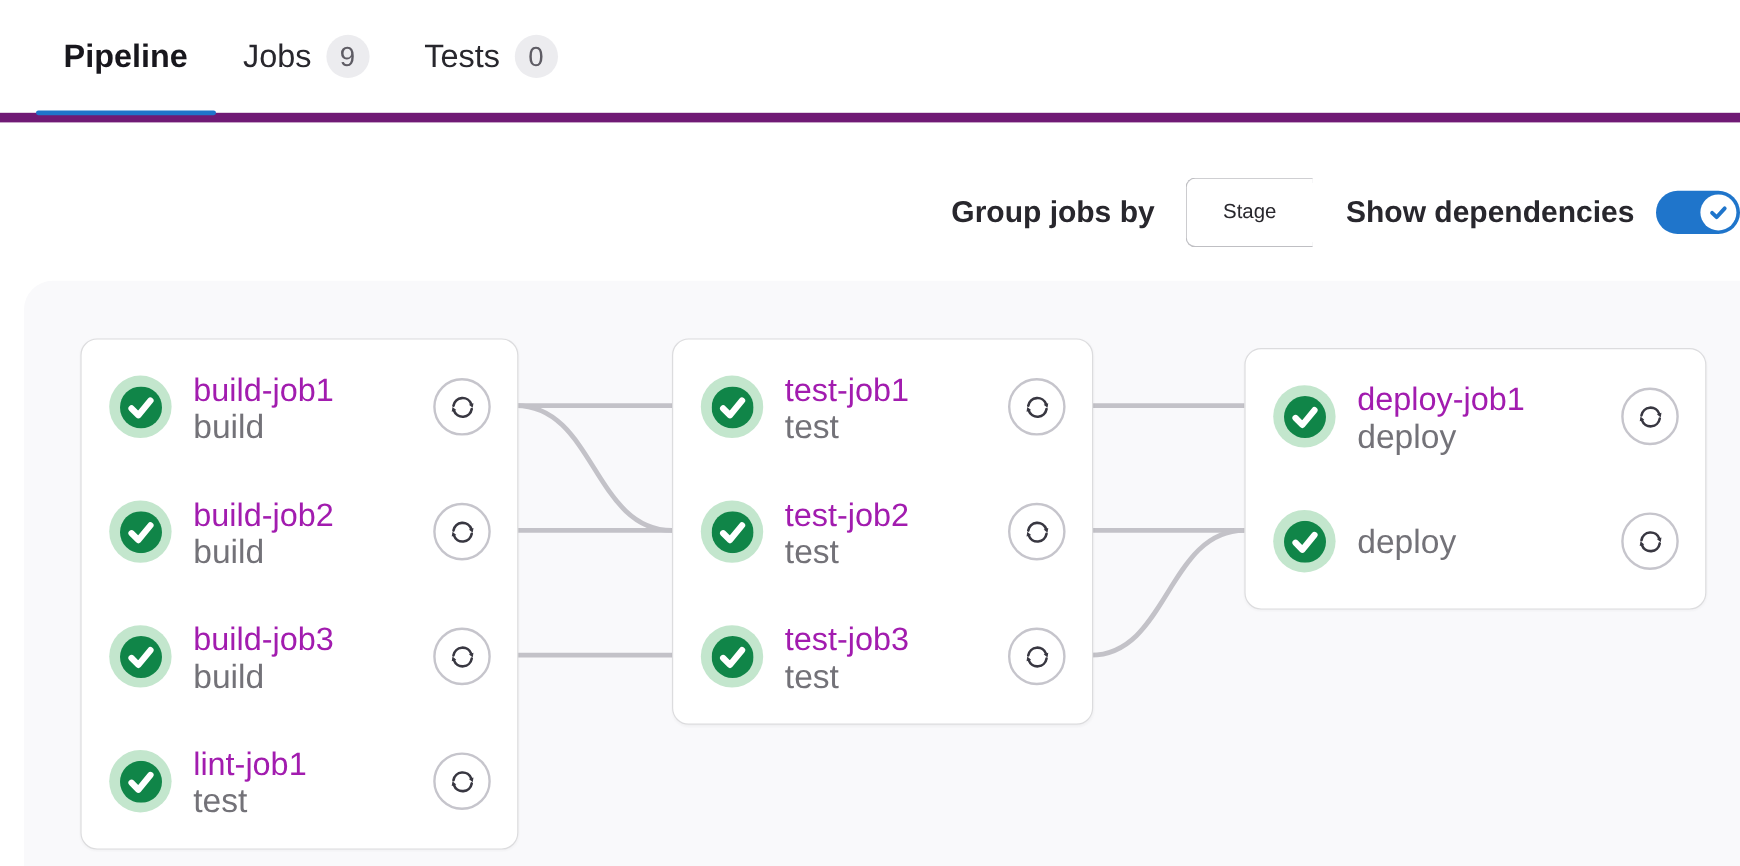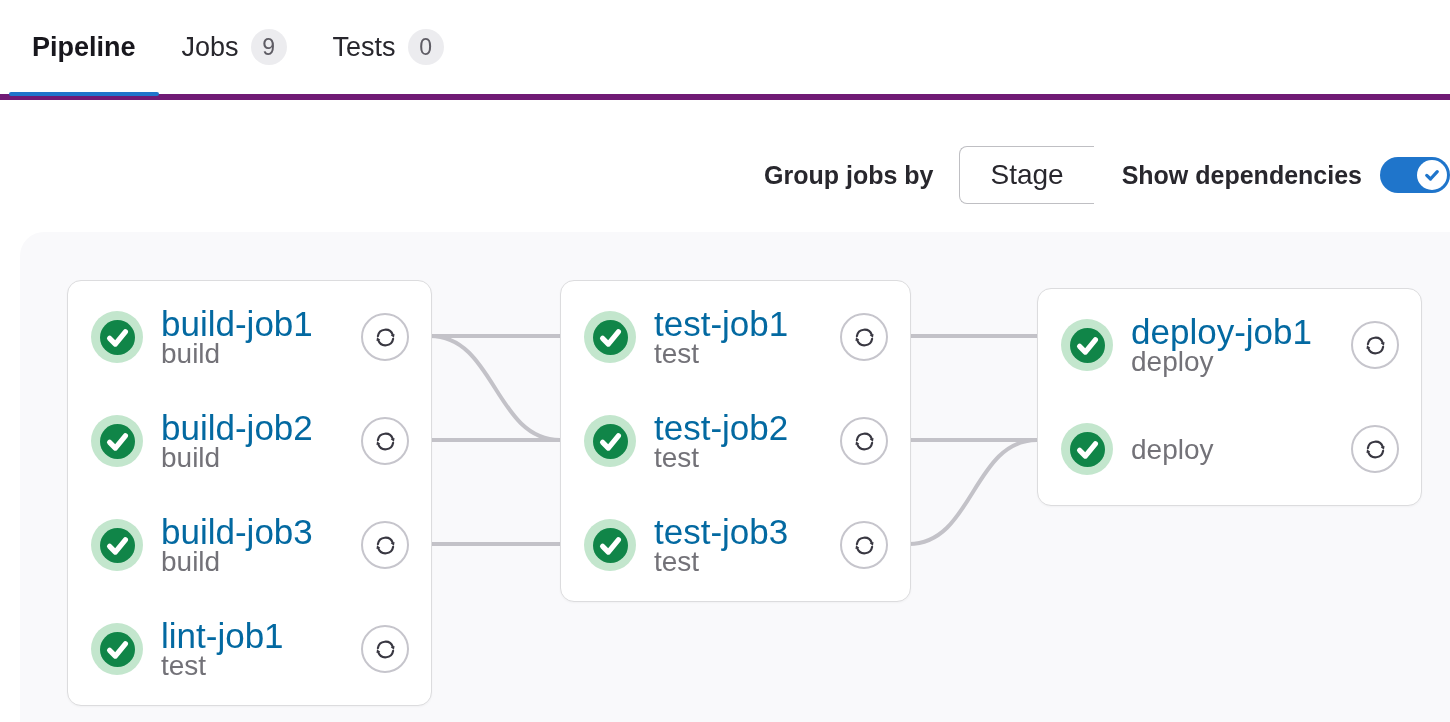--- a/index.html
+++ b/index.html
@@ -2,51 +2,51 @@
 <html><head>
 <meta charset="utf-8">
 <style>
   html,body{margin:0;padding:0;}
   body{
     width:1450px;height:722px;overflow:hidden;background:#fff;
     font-family:"Liberation Sans","DejaVu Sans",sans-serif;
     color:#28272d;-webkit-font-smoothing:antialiased;
   }
   
-  .tabs{display:flex;align-items:stretch;height:94px;border-bottom:6px solid #701a75;padding-left:9px;}
+  .tabs{display:flex;align-items:stretch;height:94px;border-bottom:8px solid #701a75;padding-left:30px;}
   .tab{display:flex;align-items:center;gap:12px;padding:0 23px;font-size:27px;color:#28272d;position:relative;cursor:pointer;}
   .tab.active{font-weight:700;color:#18171d;}
   .tab.active::after{content:"";position:absolute;left:0;right:0;bottom:-2px;height:4px;background:#1f75cb;border-radius:4px;}
   .tab-badge{min-width:36px;height:36px;box-sizing:border-box;border-radius:18px;background:#ececef;color:#5e5c64;
     font-size:23px;display:flex;align-items:center;justify-content:center;padding:0 6px;font-weight:400;}
   
   .controls{display:flex;align-items:center;margin:46px 0 0 20px;height:58px;justify-content:flex-end;}
   .ctl-label{font-size:25px;font-weight:700;color:#28272d;}
   .gb-label{margin-right:26px;}
   .segmented{display:flex;height:58px;box-sizing:border-box;}
-  .seg{font-size:28px;color:#28272d;background:#fff;display:flex;align-items:center;justify-content:center;
+  .seg{font-size:17px;color:#28272d;background:#fff;display:flex;align-items:center;justify-content:center;
     padding:0 30px;border:1px solid #bfbfc3;cursor:pointer;box-sizing:border-box;height:58px;
     font-family:"Liberation Sans","DejaVu Sans",sans-serif;}
   .seg.first{border-radius:8px 0 0 8px;border-right:none;}
   .seg.selected{border:2px solid #95949b;border-radius:8px;}
   .sd-label{margin-left:28px;margin-right:18px;}
   .toggle{width:70px;height:36px;border-radius:18px;background:#1f75cb;border:none;position:relative;cursor:pointer;padding:0;}
   .knob{position:absolute;right:3px;top:3px;width:30px;height:30px;border-radius:50%;background:#fff;
     display:flex;align-items:center;justify-content:center;}
   .knob svg{width:20px;height:20px;}
   
   .graph{position:relative;margin-left:20px;margin-top:28px;height:494px;background:#f9f9fb;border-top-left-radius:24px;}
   .links{position:absolute;left:0;top:0;}
   .job-card{position:absolute;background:#fff;border:1px solid #dcdcde;border-radius:14px;padding:4px 0;
     box-sizing:content-box;box-shadow:0 1px 2px rgba(40,39,45,.04);}
   .job-row{height:104px;display:flex;align-items:center;padding:0 22px 0 23px;box-sizing:border-box;}
   .status{width:52px;height:52px;border-radius:50%;background:#c3e6cd;display:flex;align-items:center;justify-content:center;flex:none;}
   .status svg{width:35px;height:35px;display:block;}
   .jobtext{margin-left:18px;display:flex;flex-direction:column;min-width:0;}
-  .jobname{font-size:35px;color:#0369a1;line-height:33px;text-decoration:none;cursor:pointer;white-space:nowrap;}
+  .jobname{font-size:27px;color:#a21caf;line-height:33px;text-decoration:none;cursor:pointer;white-space:nowrap;}
   .jobstage{font-size:28px;color:#737278;line-height:27px;}
   .retry{width:48px;height:48px;border-radius:50%;border:2px solid #c6c5cc;background:#fff;flex:none;
     display:flex;align-items:center;justify-content:center;margin-left:auto;padding:0;cursor:pointer;box-sizing:border-box;}
   .retry svg{width:29px;height:29px;display:block;}
 </style>
 </head>
 <body>
 
 <nav class="tabs">
   <div class="tab active">

